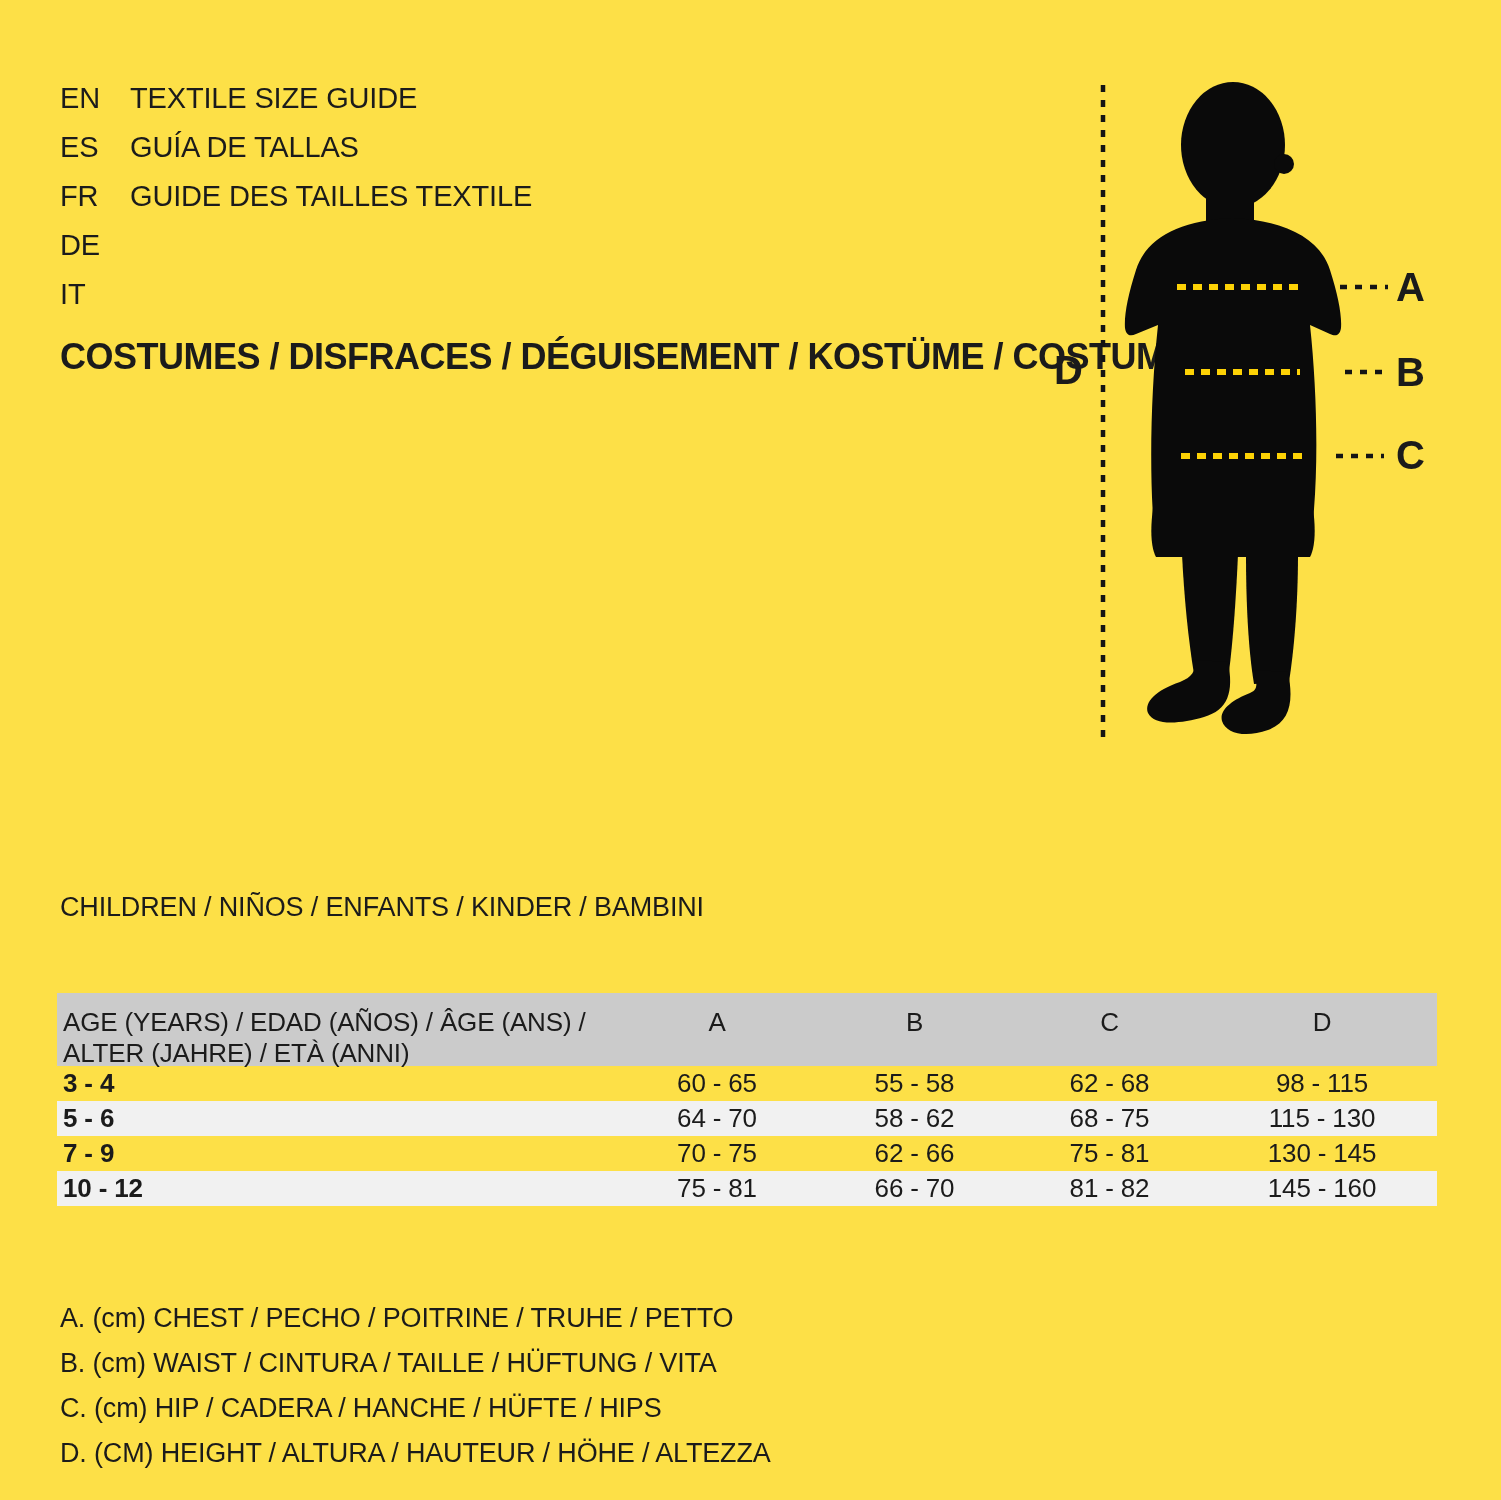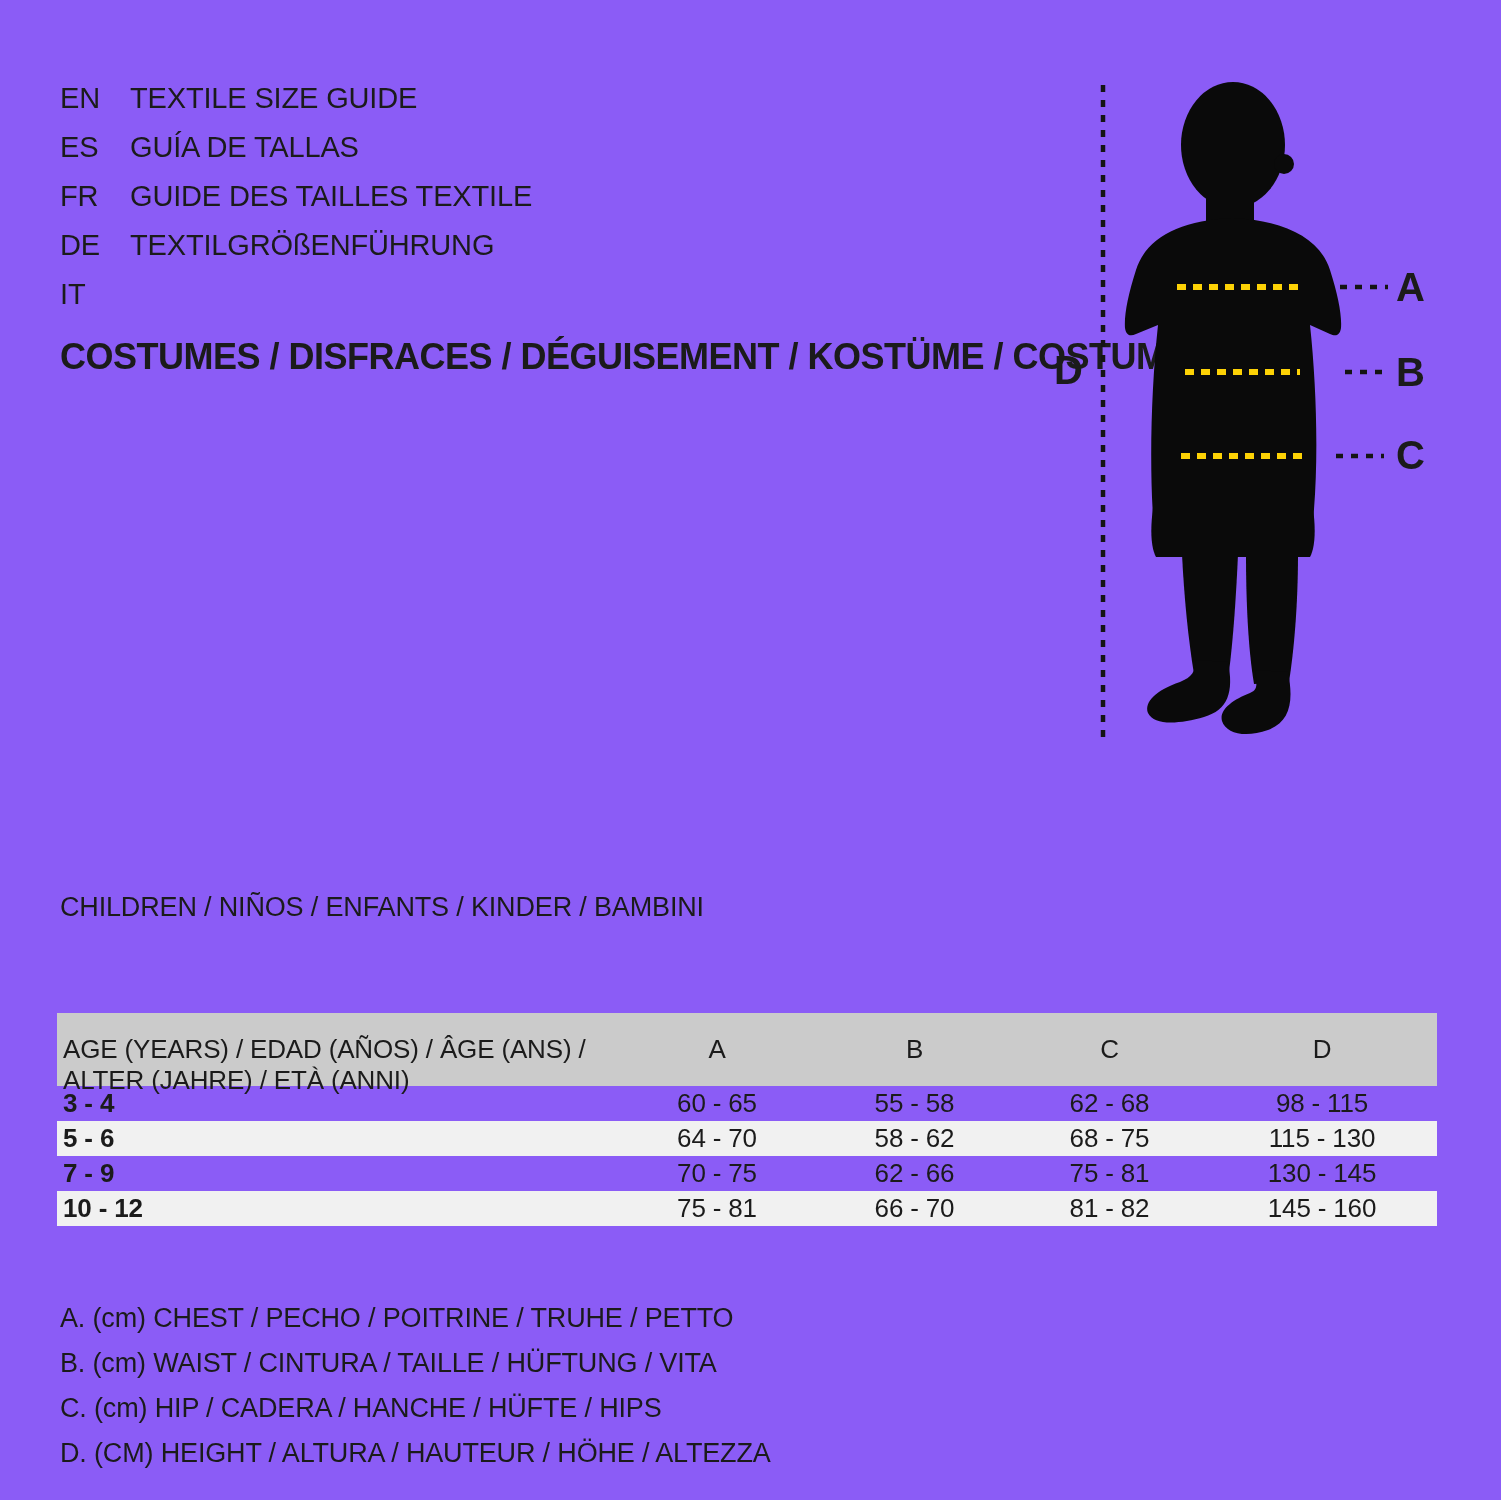--- a/index.html
+++ b/index.html
@@ -3,21 +3,21 @@
 <meta charset="utf-8">
 <style>
   * { margin: 0; padding: 0; box-sizing: border-box; }
   html, body { background: #ffffff; }
   body { font-family: "Liberation Sans", "DejaVu Sans", sans-serif; color: #1b1b1b; }
 
   .canvas {
     position: relative;
     width: 1501px;
     height: 1500px;
-    background: #8b5cf6;
+    background: #fde047;
     overflow: hidden;
     letter-spacing: -0.01em;
   }
 
   
   .lang-block { position: absolute; left: 60px; top: 74px; }
   .lang-row { display: flex; height: 49px; line-height: 49px; font-size: 29px; }
   .lang-code { width: 70px; flex: 0 0 70px; }
   .lang-label { white-space: nowrap; }
 
@@ -35,21 +35,21 @@
   .label-a { left: 356px; top: 205px; }
   .label-b { left: 356px; top: 290px; }
   .label-c { left: 356px; top: 373px; }
   .label-d { left: 14px;  top: 288px; }
 
   
   .section-title { position: absolute; left: 60px; top: 892px; font-size: 27px; white-space: nowrap; }
 
   .size-table { position: absolute; left: 57px; top: 993px; width: 1380px; font-size: 26px; }
   .tbl-grid { display: grid; grid-template-columns: 560px 200px 195px 195px 230px; }
-  .tbl-head { height: 73px; padding-top: 21px; margin-top: 20px; }
+  .tbl-head { height: 73px; padding-top: 14px; }
   .age-head { padding-left: 6px; line-height: 31px; }
   .col-letter { text-align: center; line-height: 31px; }
   .tbl-row { height: 35px; line-height: 35px; }
   .cell-age { padding-left: 6px; font-weight: bold; }
   .cell-val { text-align: center; }
 
   
   .legend { position: absolute; left: 60px; top: 1296px; }
   .legend-item { height: 45px; line-height: 45px; font-size: 27px; white-space: nowrap; }
 </style>
@@ -66,21 +66,20 @@
     <div class="lang-row">
       <span class="lang-code">ES</span>
       <span class="lang-label">GUÍA DE TALLAS</span>
     </div>
     <div class="lang-row">
       <span class="lang-code">FR</span>
       <span class="lang-label">GUIDE DES TAILLES TEXTILE</span>
     </div>
     <div class="lang-row">
       <span class="lang-code">DE</span>
-      <span class="lang-label">TEXTILGRÖßENFÜHRUNG</span>
     </div>
     <div class="lang-row">
       <span class="lang-code">IT</span>
     </div>
   </div>
 
   <div class="category-title">COSTUMES / DISFRACES / DÉGUISEMENT / KOSTÜME / COSTUMI</div>
 
   <div class="figure-wrap">
     <svg width="440" height="700" viewBox="0 0 440 700" aria-hidden="true">

